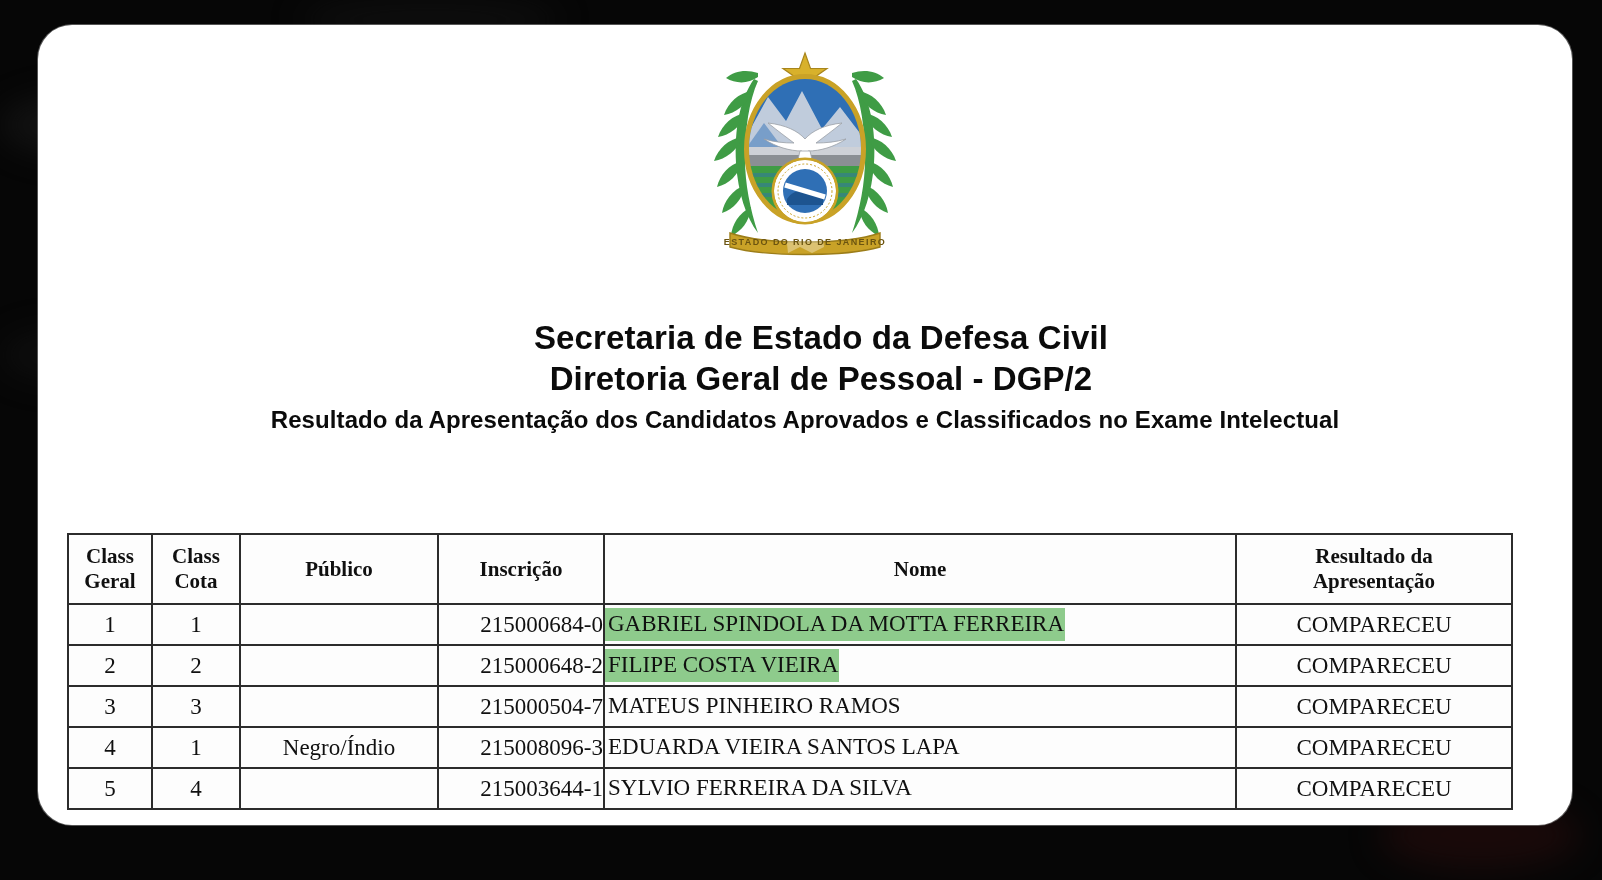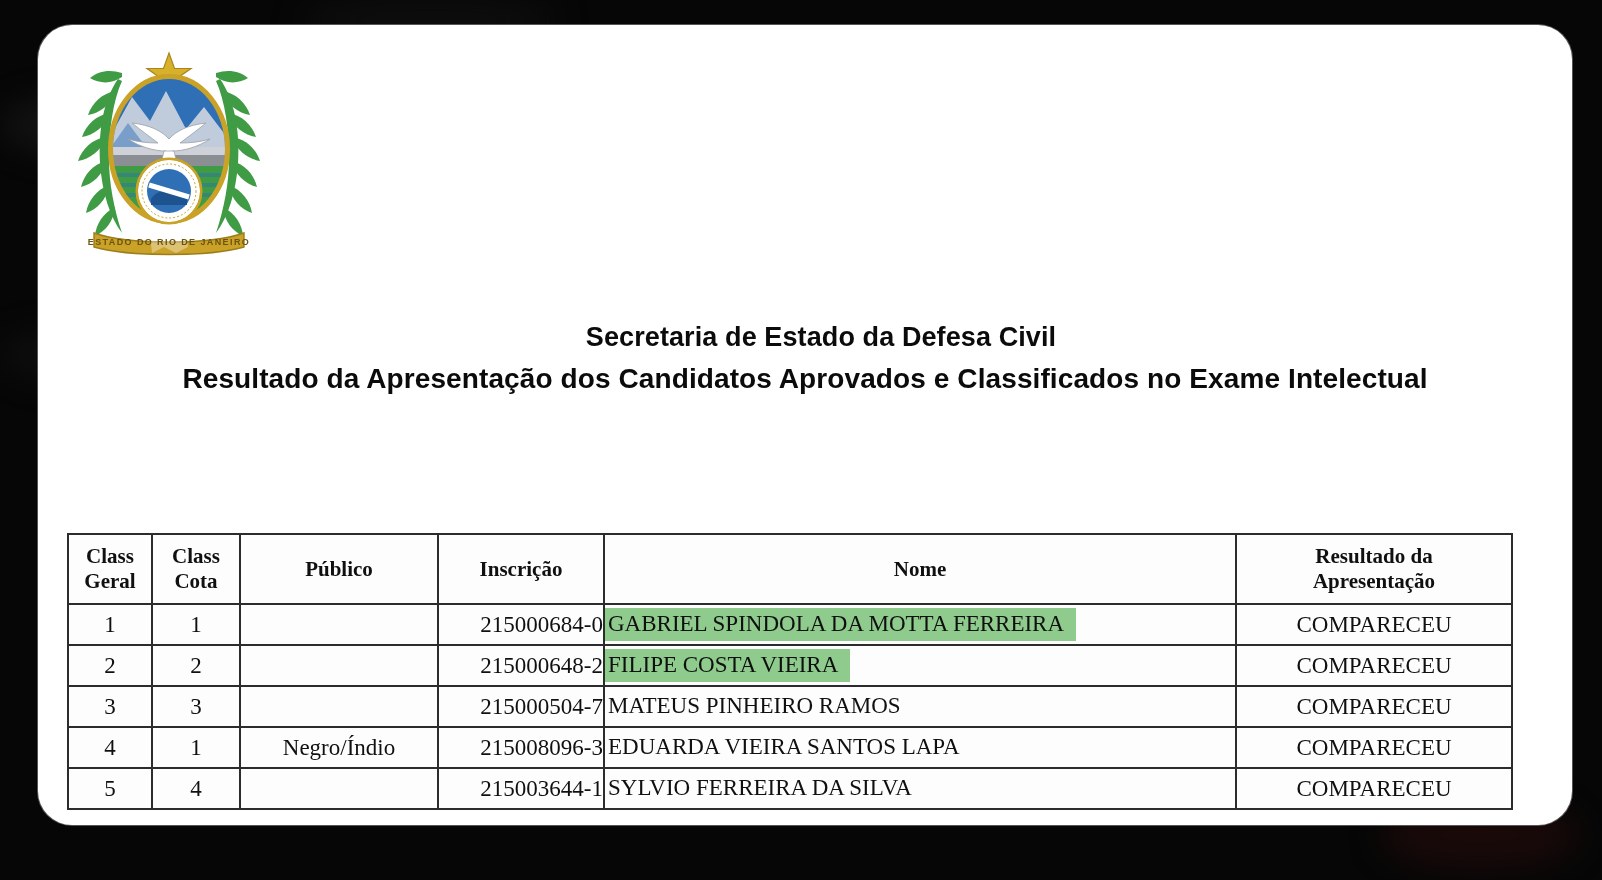--- a/index.html
+++ b/index.html
@@ -49,41 +49,41 @@
 
   
   .crest-wrap {
     position: absolute;
     left: 0;
     top: 26px;
     width: 1534px;
     height: 215px;
     display: flex;
     align-items: flex-start;
-    padding-left: 16px;
+    justify-content: center;
   }
   .crest-svg { display: block; }
 
   
   .header-block {
     position: absolute;
     left: 0;
     top: 292px;
     width: 1534px;
     text-align: center;
   }
   .hdr-line {
     font-weight: bold;
     color: #0b0b0b;
     letter-spacing: 0.1px;
     line-height: 41px;
     white-space: nowrap;
   }
-  .hdr-1, .hdr-2, .hdr-3, .hdr-4 { font-size: 27px; margin-left: 32px; }
-  .hdr-5 { font-size: 28px; }
+  .hdr-1, .hdr-2, .hdr-3, .hdr-4 { font-size: 33px; margin-left: 32px; }
+  .hdr-5 { font-size: 24px; }
 
   
   .table-wrap {
     position: absolute;
     left: 29px;
     top: 508px;
     width: 1584px;
     font-family: Liberation Serif, serif;
   }
   table.result-table {
@@ -121,21 +121,21 @@
   .col-nome       { width: 632px; }
   .col-resultado  { width: 276px; }
 
   td.c-center { text-align: center; }
   td.c-right  { text-align: right; padding-right: 5px; }
   td.c-left   { text-align: left; padding-left: 5px; }
 
   .name-cell { position: relative; }
   .name-text {
     display: inline-block;
-    padding: 2px 12px 3px 3px;
+    padding: 2px 1px 3px 3px;
     line-height: 28px;
   }
   .name-text.highlighted {
     background: #8ECB8C;
   }
 
   
 </style>
 </head>
 <body>
@@ -228,20 +228,21 @@
           <g>
             <path d="M40 182 C75 194 155 194 190 182 L190 196 C155 206 75 206 40 196 Z" fill="#c9a227" stroke="#9c7d18" stroke-width="1.4"></path>
             <path d="M96 184 L108 178 L120 184 L132 178 L134 196 L122 202 L110 196 L98 202 Z" fill="#ffffff" opacity="0.35"></path>
             <text x="115" y="194" text-anchor="middle" font-family="'Liberation Sans', sans-serif" font-size="9" font-weight="bold" fill="#6b5410" letter-spacing="1.4">ESTADO DO RIO DE JANEIRO</text>
           </g>
         </svg>
       </div>
 
       <div class="header-block">
         <div class="hdr-line hdr-1">Secretaria de Estado da Defesa Civil</div>
+        <div class="hdr-line hdr-3">Diretoria Geral de Pessoal - DGP/2</div>
         <div class="hdr-line hdr-5">Resultado da Apresentação dos Candidatos Aprovados e Classificados no Exame Intelectual</div>
       </div>
 
       <div class="table-wrap">
         <table class="result-table">
           <colgroup>
             <col class="col-classgeral">
             <col class="col-classcota">
             <col class="col-situacao">
             <col class="col-inscricao">

